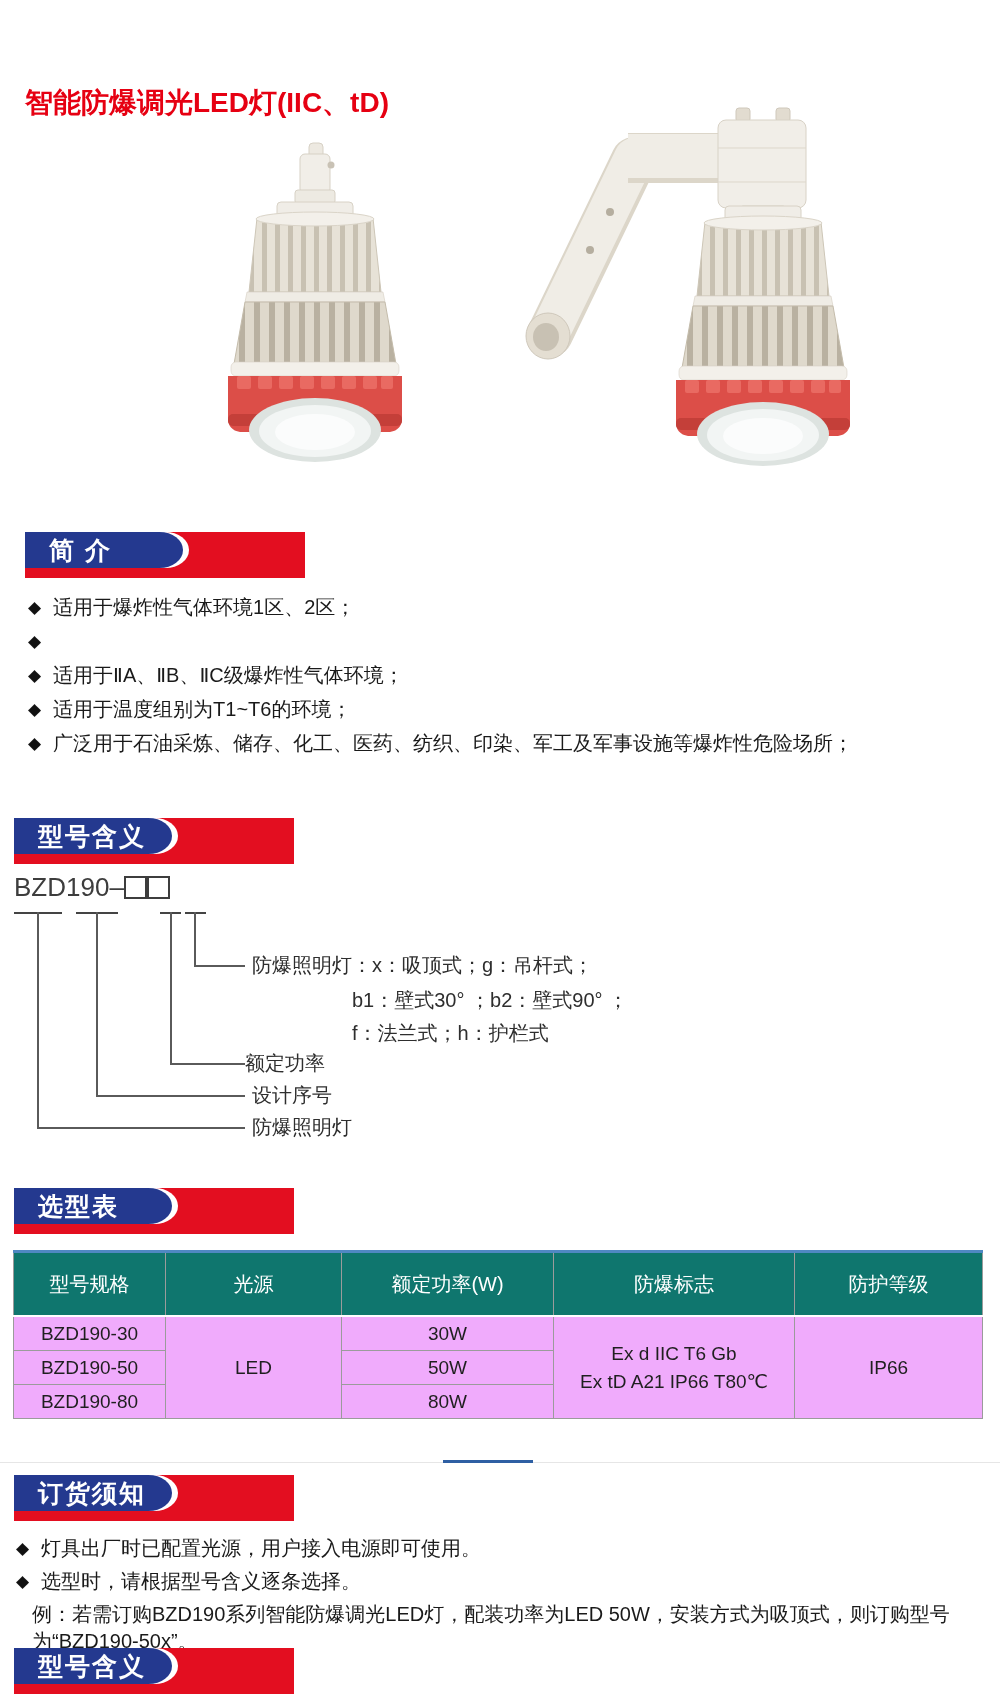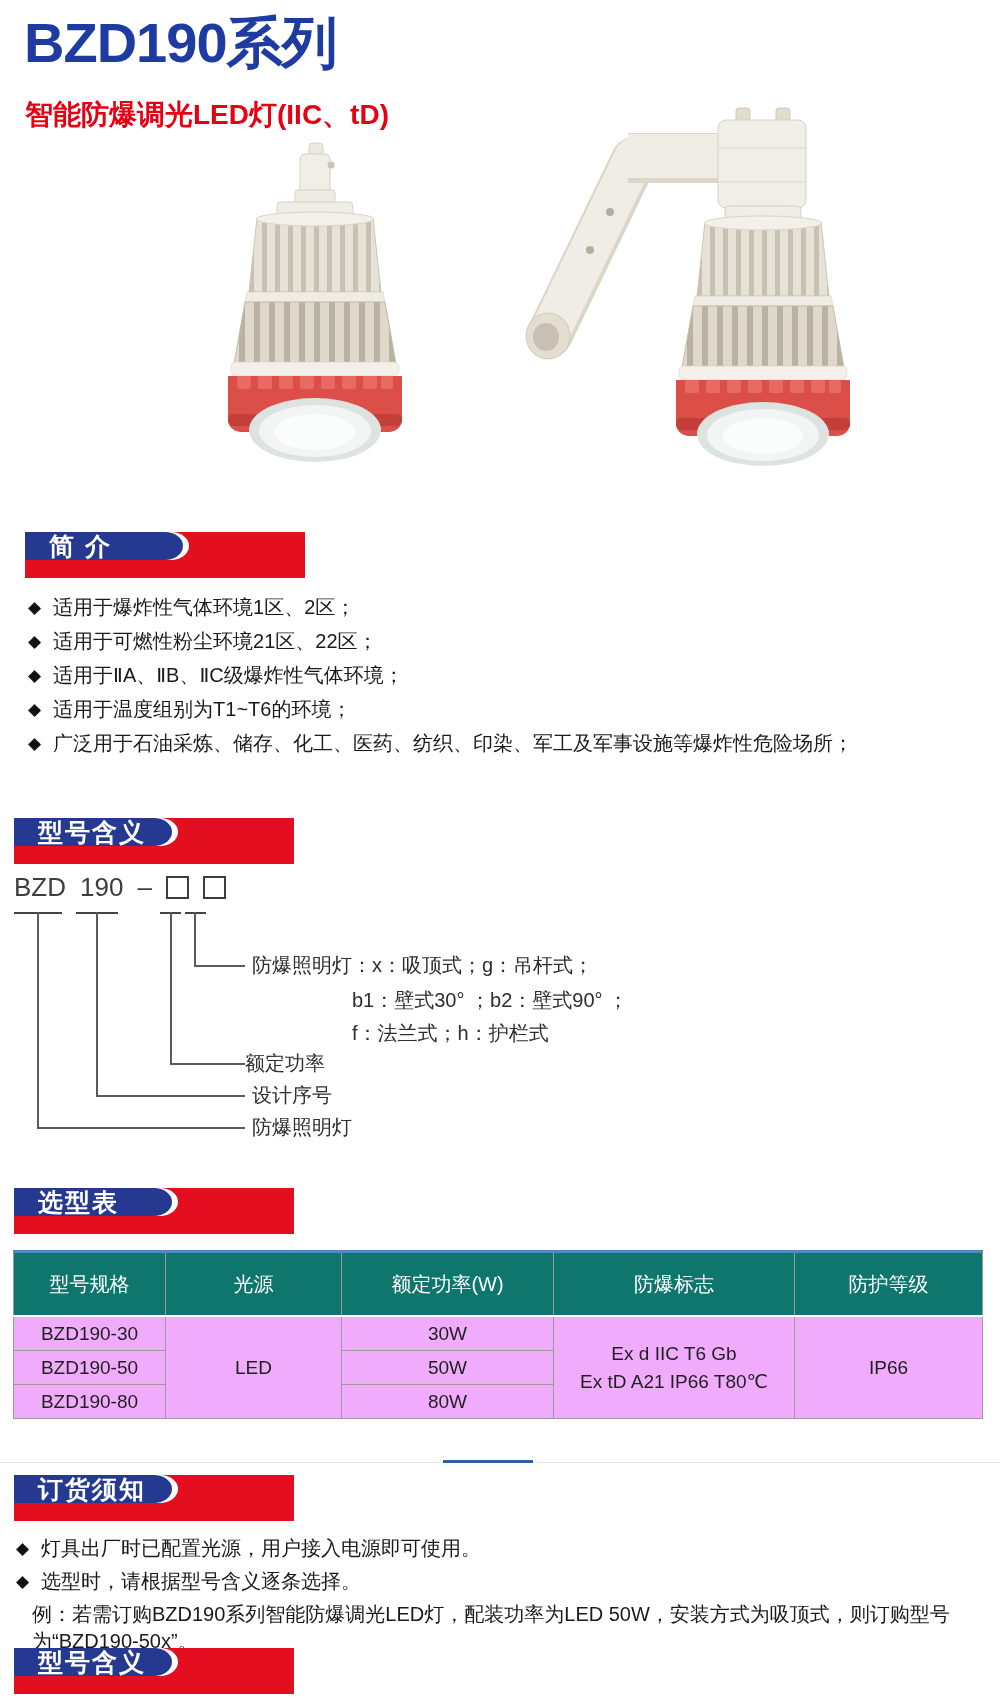--- a/index.html
+++ b/index.html
@@ -3,39 +3,39 @@
 <meta charset="utf-8">
 <title>BZD190系列</title>
 <style>
   html,body{margin:0;padding:0;background:#fff;}
   .page{position:relative;width:1000px;height:1700px;margin:0 auto;background:#fff;
         font-family:"Liberation Sans","DejaVu Sans",sans-serif;overflow:hidden;}
 
   
   .doc-title{position:absolute;left:24px;top:6px;font-size:56px;font-weight:bold;
              color:#1D3BA0;letter-spacing:-1px;}
-  .doc-subtitle{position:absolute;left:25px;top:84px;font-size:28px;font-weight:bold;color:#E60012;margin-top:12px;}
+  .doc-subtitle{position:absolute;left:25px;top:84px;font-size:28px;font-weight:bold;color:#E60012;}
 
   
   .sec-header{position:absolute;left:14px;width:280px;height:46px;background:#E30E20;}
-  .sec-header .blue-cap{position:absolute;left:0;top:0;height:28px;width:158px;background:#24398F;
+  .sec-header .blue-cap{position:absolute;left:0;top:0;height:36px;width:158px;background:#24398F;
         border-radius:0 30px 30px 0 / 0 23px 23px 0;box-shadow:6px 0 0 0 #ffffff;
         display:flex;align-items:center;padding-left:24px;box-sizing:border-box;
         color:#fff;font-size:25px;font-weight:bold;letter-spacing:2px;white-space:nowrap;text-align:center;}
 
   
   .blist{position:absolute;font-size:20px;color:#1a1a1a;}
   .blist .item{display:flex;align-items:center;height:34px;}
   .blist .diamond{font-size:17px;margin-right:12px;color:#111;}
   .order-list .item{height:33px;}
   .example-line{position:absolute;left:32px;top:1601px;font-size:20px;color:#1a1a1a;}
 
   
   .diagram{position:absolute;left:0;top:872px;width:1000px;height:296px;color:#3d3d3d;}
-  .model-line{position:absolute;left:14px;top:0;display:flex;align-items:center;gap:14px;
+  .model-line{position:absolute;left:14px;top:0;display:flex;align-items:center;
               font-size:26px;color:#3d3d3d;}
   .model-box{display:inline-block;width:19px;height:19px;border:2px solid #3d3d3d;background:#fff;}
   .dg-u{position:absolute;height:2px;background:#444;}
   .dg-v{position:absolute;width:1.5px;background:#5a5a5a;}
   .dg-h{position:absolute;height:1.5px;background:#5a5a5a;}
   .dg-label{position:absolute;font-size:20px;line-height:26px;color:#2e2e2e;white-space:nowrap;}
 
   
   .sel-table{position:absolute;left:13px;top:1250px;border-collapse:collapse;table-layout:fixed;
              width:969px;font-size:19px;color:#1f1f1f;text-align:center;}
@@ -83,21 +83,20 @@
       <rect x="13" y="212" width="174" height="12" rx="5" fill="#C43F39"></rect>
       <ellipse cx="100" cy="228" rx="66" ry="32" fill="#DDE3E0"></ellipse>
       <ellipse cx="100" cy="229" rx="56" ry="26" fill="#F2F5F4"></ellipse>
       <ellipse cx="100" cy="230" rx="40" ry="18" fill="#FBFCFC"></ellipse>
     </g>
   </defs>
 </svg>
 
 <div class="page">
 
-  <div class="doc-title">BZD190系列</div>
   <div class="doc-subtitle">智能防爆调光LED灯(IIC、tD)</div>
 
   <svg class="photo" style="left:212px;top:138px" width="210" height="330" viewBox="0 0 210 330">
     <rect x="97" y="5" width="14" height="15" rx="4" fill="#EDE9E1" stroke="#D7D1C5"></rect>
     <rect x="88" y="16" width="30" height="40" rx="5" fill="#F1EEE8" stroke="#D7D1C5"></rect>
     <circle cx="119" cy="27" r="3.5" fill="#C9C2B5"></circle>
     <rect x="83" y="52" width="40" height="14" rx="3" fill="#EDEAE2" stroke="#D7D1C5"></rect>
     <use href="#lamphead" xlink:href="#lamphead" x="3" y="64"></use>
   </svg>
 
@@ -123,21 +122,20 @@
         <span>简 介</span>
       </div>
   </div>
   <div class="blist" style="left:28px;top:590px">
     <div class="item">
       <span class="diamond">◆</span>
       <span>适用于爆炸性气体环境1区、2区；</span>
       </div>
     <div class="item">
       <span class="diamond">◆</span>
-      <span>适用于可燃性粉尘环境21区、22区；</span>
       </div>
     <div class="item">
       <span class="diamond">◆</span>
       <span>适用于ⅡA、ⅡB、ⅡC级爆炸性气体环境；</span>
       </div>
     <div class="item">
       <span class="diamond">◆</span>
       <span>适用于温度组别为T1~T6的环境；</span>
       </div>
     <div class="item">

